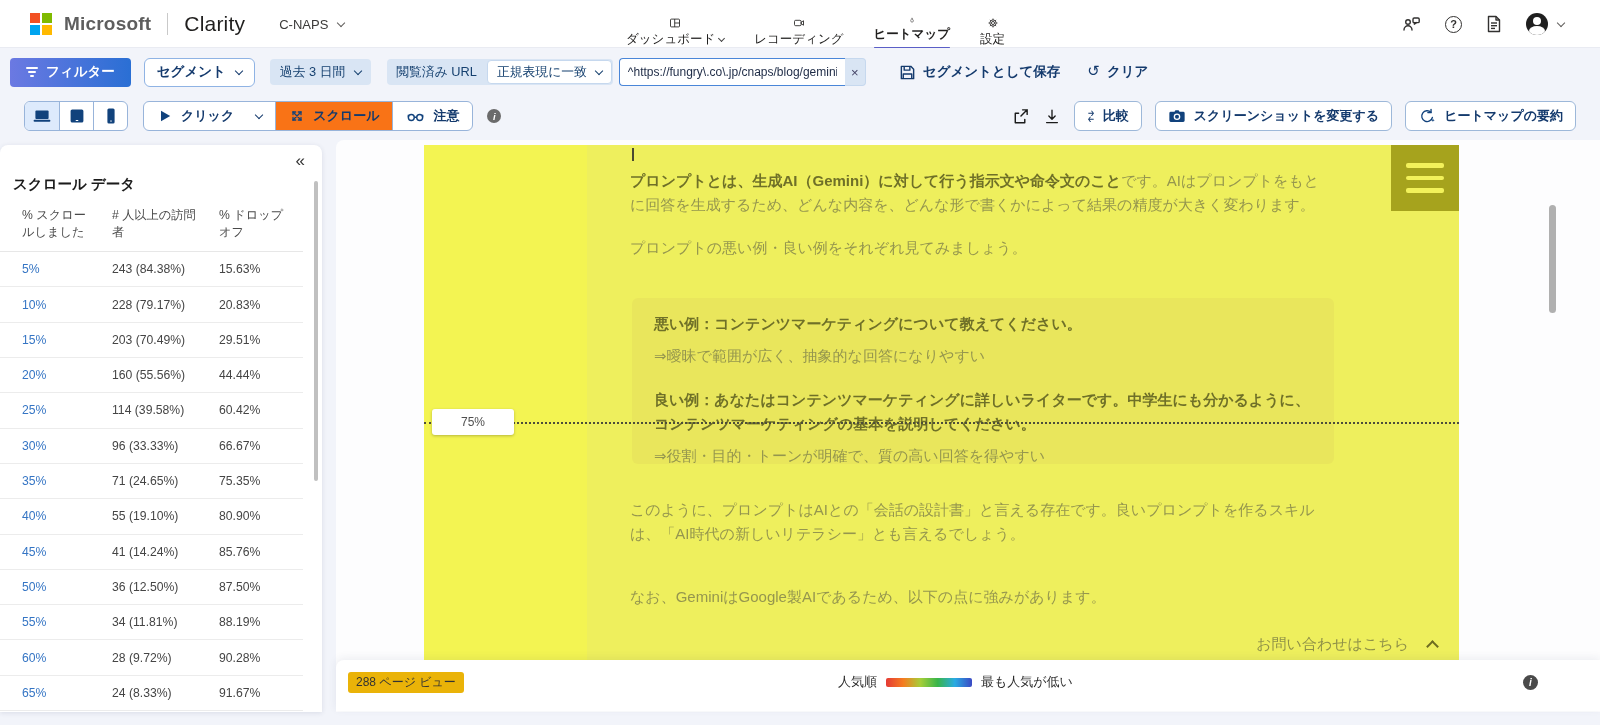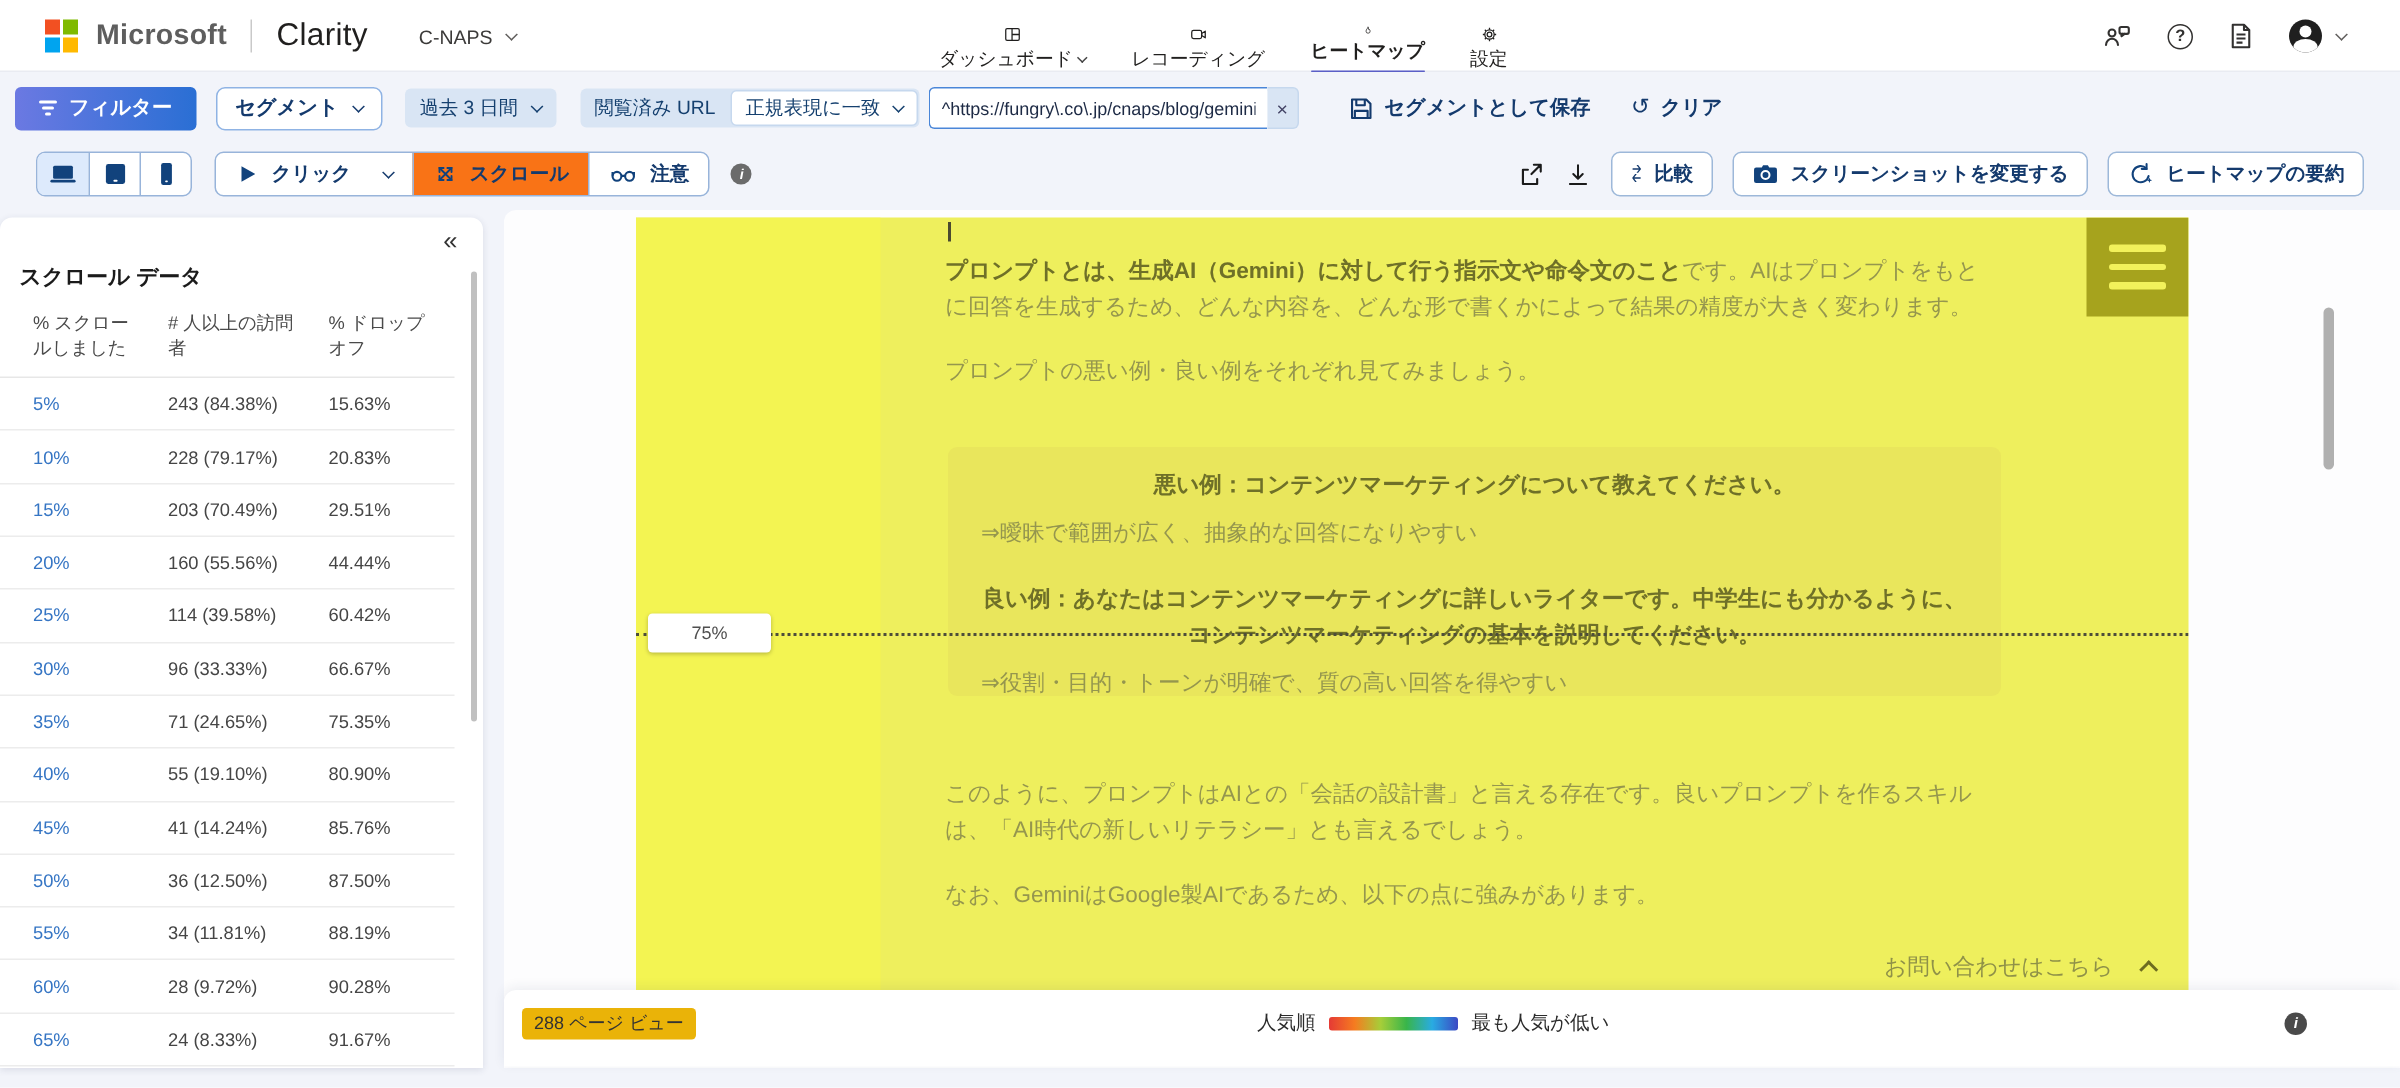--- a/index.html
+++ b/index.html
@@ -124,24 +124,24 @@
   .heatmap { position:absolute; left:88px; top:5px; width:1035px; height:515px;
     background:#eeef5d; overflow:hidden; }
   .heat-margin { position:absolute; left:0; top:0; width:163px; height:100%; background:#f3f452; }
   .cursor-line { position:absolute; left:208px; top:3px; width:1.5px; height:13px; background:#4a4a30; }
   .hp { position:absolute; left:206px; width:700px; font-size:15px; line-height:1.58; color:#95964e; }
   .hp b { color:#6f7028; font-weight:bold; }
   .hp1 { top:24px; } .hp2 { top:91px; }
   .heat-box { position:absolute; left:208px; top:153px; width:702px; height:166px;
     background:#e9e65c; border-radius:6px; padding:15px 22px;
     font-size:15px; line-height:1.5; color:#95964e; }
-  .heat-box .bx-title { color:#6f7028; font-weight:bold;text-align:center; }
+  .heat-box .bx-title { color:#6f7028; font-weight:bold; }
   .heat-box .bx-note { margin-top:9px; }
   .heat-box .bx-good { margin-top:21px; line-height:1.6; }
-  .hp3 { top:373px; } .hp4 { top:440px; }
+  .hp3 { top:353px; } .hp4 { top:440px; }
   .contact { position:absolute; right:22px; top:490px; display:flex; align-items:center; gap:19px;
     font-size:15px; color:#8f9148; cursor:pointer; }
   .contact .up { width:9px; height:9px; border-left:2.6px solid #6d6c20; border-top:2.6px solid #6d6c20;
     transform:rotate(45deg); margin-top:4px; }
   .hamburger { position:absolute; right:0; top:0; width:68px; height:66px; background:#a6a31d;
     display:flex; flex-direction:column; align-items:center; justify-content:center; gap:8px; cursor:pointer; }
   .hamburger i { display:block; width:38px; height:4.5px; border-radius:2px; background:#f2f15b; }
   .scroll-line { position:absolute; left:0; right:0; top:277px; border-top:2px dotted #4d4d3a; }
   .scroll-marker { position:absolute; left:8px; top:264px; width:82px; height:26px; background:#fff;
     border-radius:3px; box-shadow:0 1px 3px rgba(0,0,0,.25); display:flex; align-items:center;

